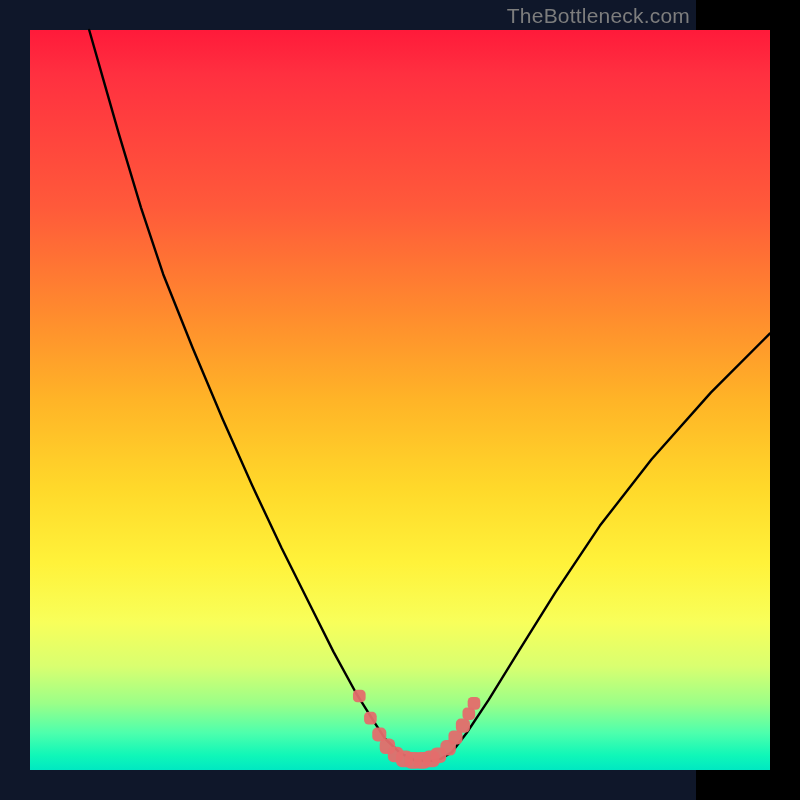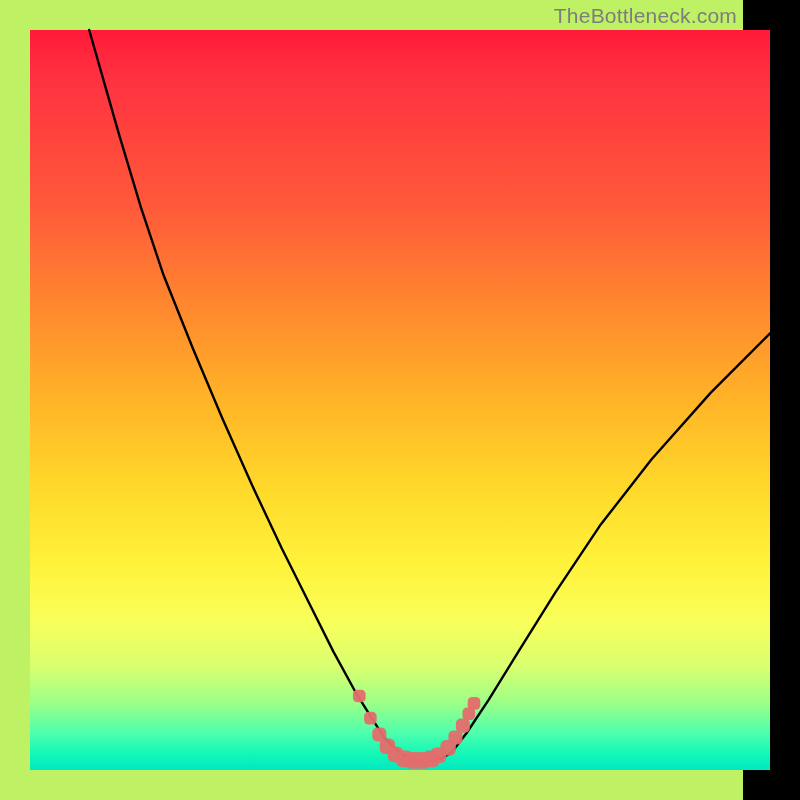--- a/index.html
+++ b/index.html
@@ -8,22 +8,21 @@
     width: 800px;
     height: 800px;
     background: #000;
     overflow: hidden;
     font-family: Arial, Helvetica, sans-serif;
   }
   .frame {
     position: relative;
     width: 696px;
     height: 800px;
-    background: #bef264;
-    padding-left: 47px;
+    background: #0f172a;
   }
   .plot-area {
     position: absolute;
     left: 30px;
     top: 30px;
     width: 740px;
     height: 740px;
     
     background: linear-gradient(to bottom,
       #ff1a3a 0%,

